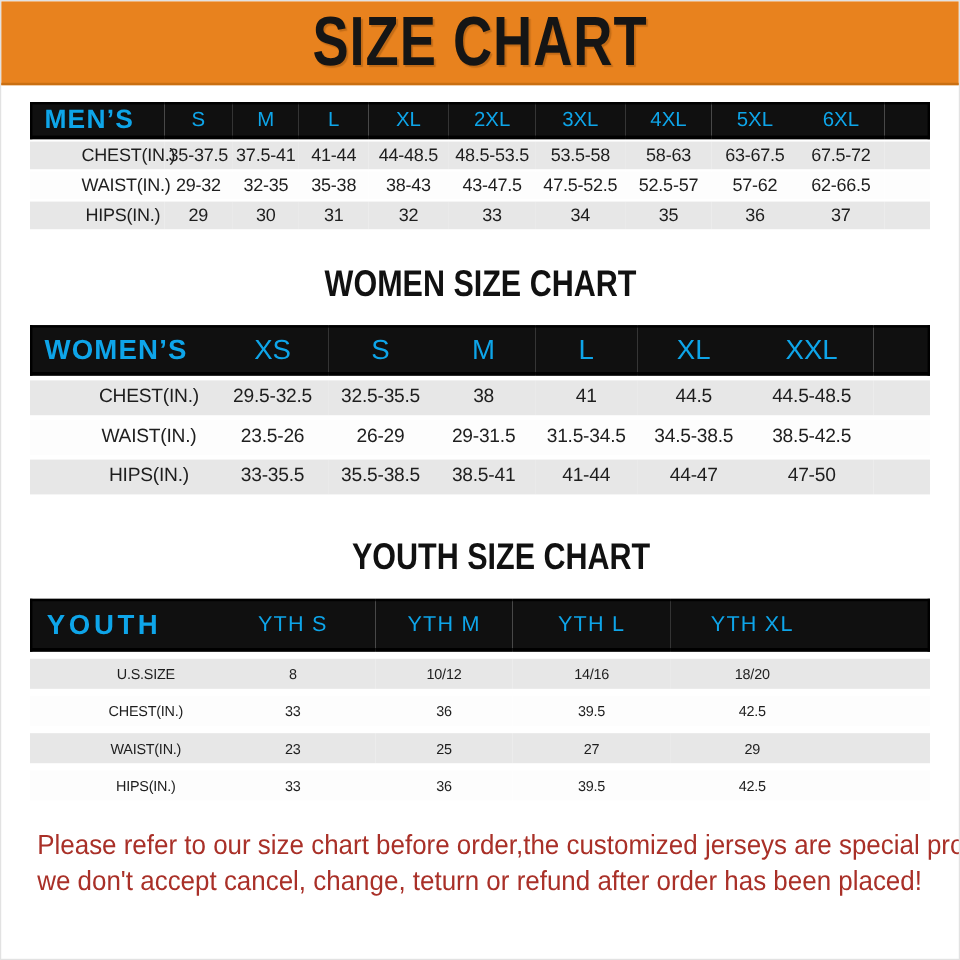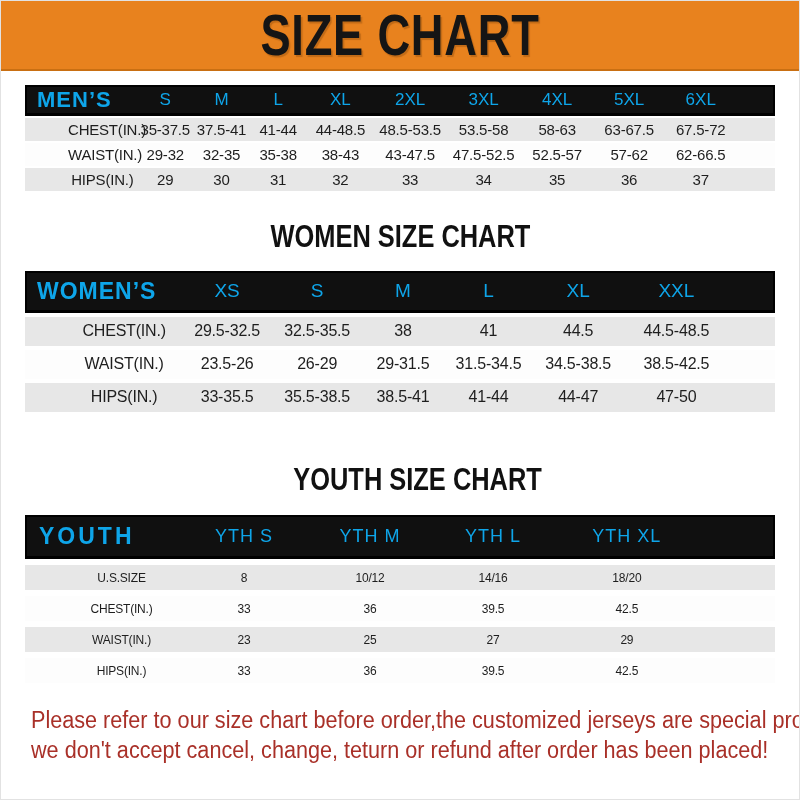--- a/index.html
+++ b/index.html
@@ -43,21 +43,21 @@
     display: inline-block;
     font-size: 31px;
     font-weight: bold;
     color: #111;
     transform: scaleX(0.82);
     transform-origin: center;
     white-space: nowrap;
   }
   .heading-0 { margin-top: 16px; }
   .heading-1 { margin-top: 26px; }
-  .heading-2 { margin-top: 46px; padding-left: 36px; }
+  .heading-2 { margin-top: 30px; padding-left: 36px; }
 
   
   table.size-table {
     width: 750px;
     margin: 12px auto 0 auto;
     table-layout: fixed;
     border-collapse: separate;
   }
   .s0 { border-spacing: 0 2px; margin-top: 12px; }
   .s1 { border-spacing: 0 4px; margin-top: 14px; }
@@ -88,21 +88,21 @@
     text-align: left !important;
     padding-left: 10px;
     letter-spacing: 1px;
   }
   .s0 th.corner-label { font-size: 22px; }
   .s1 th.corner-label { font-size: 23px; }
   .s2 th.corner-label { font-size: 23px; letter-spacing: 3px; padding-left: 12px; }
 
   th.size-column-header { font-weight: normal; }
   .s0 th.size-column-header { font-size: 17px; }
-  .s1 th.size-column-header { font-size: 19px; }
+  .s1 th.size-column-header { font-size: 23px; }
   .s2 th.size-column-header { font-size: 18px; letter-spacing: 1px; }
 
   
   tr.measurement-row td {
     color: #1e1e1e;
     letter-spacing: -0.2px;
   }
   .s0 tr.measurement-row { height: 23px; }
   .s1 tr.measurement-row { height: 29px; }
   .s2 tr.measurement-row { height: 25px; }

